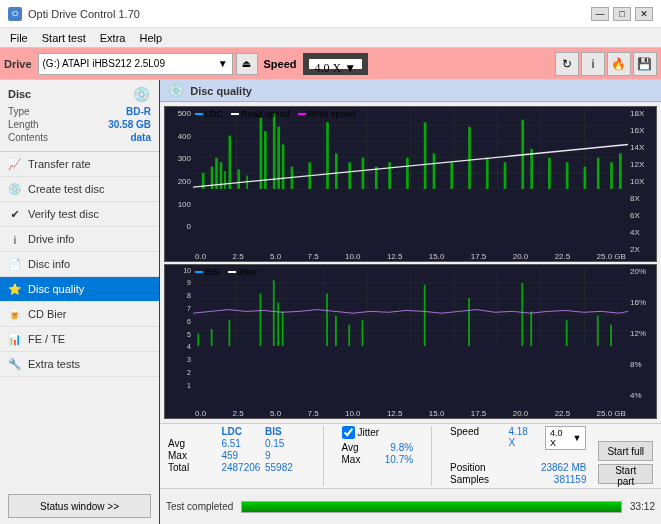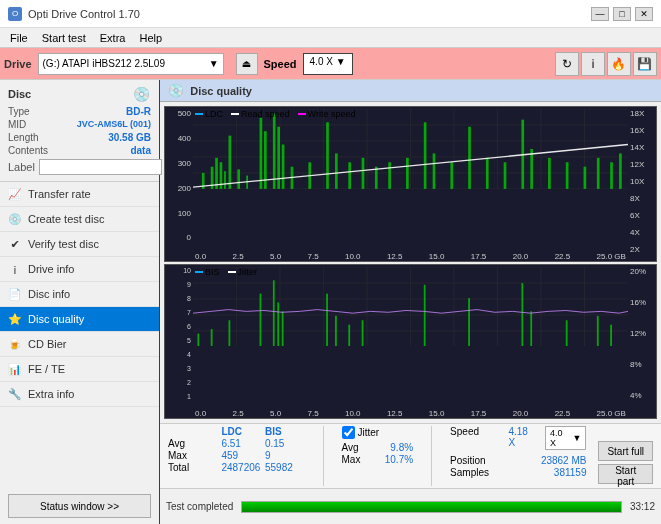--- a/index.html
+++ b/index.html
@@ -14,25 +14,25 @@
     .titlebar-btn { width: 18px; height: 14px; border: 1px solid #aaa; background: #e0e0e0; cursor: pointer; font-size: 9px; display: flex; align-items: center; justify-content: center; }
     .titlebar-btn.close { background: #e0e0e0; }
 
     
     .menubar { background: #f0f0f0; display: flex; gap: 2px; padding: 2px 4px; border-bottom: 1px solid #ccc; height: 20px; align-items: center; }
     .menubar-item { padding: 1px 6px; font-size: 11px; cursor: pointer; color: #000; }
 
     
     .toolbar { background: #fca5a5; border-bottom: 1px solid #ccc; display: flex; align-items: center; padding: 3px 4px; gap: 6px; height: 32px; }
     .toolbar-label { font-size: 11px; font-weight: bold; color: #333; }
-    .drive-select { display: flex; align-items: center; gap: 12px; flex: 1; max-width: 220px; }
+    .drive-select { display: flex; align-items: center; gap: 3px; flex: 1; max-width: 220px; }
     .drive-dropdown { border: 1px solid #aaa; background: white; padding: 2px 4px; font-size: 10px; height: 22px; display: flex; align-items: center; justify-content: space-between; cursor: pointer; flex: 1; }
     .drive-eject { width: 22px; height: 22px; border: 1px solid #aaa; background: #e8e8e8; display: flex; align-items: center; justify-content: center; cursor: pointer; font-size: 10px; }
     .speed-label { font-size: 11px; font-weight: bold; }
-    .speed-dropdown { border: 1px solid #404040; background: white; padding: 2px 6px; font-size: 10px; height: 22px; cursor: pointer; }
+    .speed-dropdown { border: 6px solid #404040; background: white; padding: 2px 6px; font-size: 12px; height: 22px; cursor: pointer; font-family: Liberation Serif, serif; }
     .toolbar-icons { display: flex; gap: 2px; margin-left: auto; }
     .toolbar-icon-btn { width: 24px; height: 24px; border: 1px solid #aaa; background: #e8e8e8; display: flex; align-items: center; justify-content: center; cursor: pointer; font-size: 12px; }
 
     
     .main { display: flex; height: calc(524px - 80px); }
 
     
     .sidebar { width: 160px; background: #f0f0f0; border-right: 1px solid #0c4a6e; display: flex; flex-direction: column; }
     .disc-info-panel { padding: 6px 8px; border-bottom: 1px solid #ccc; }
     .disc-info-header { display: flex; align-items: center; justify-content: space-between; margin-bottom: 4px; }
@@ -61,21 +61,21 @@
     .charts-wrapper { display: flex; flex-direction: column; flex: 1; padding: 4px; gap: 2px; }
 
     
     .chart-top { flex: 1; position: relative; background: #1a1a2e; border: 1px solid #555; }
     .chart-bottom { flex: 1; position: relative; background: #1a1a2e; border: 1px solid #555; }
 
     .chart-legend { position: absolute; top: 2px; left: 30px; display: flex; gap: 8px; font-size: 9px; z-index: 10; }
     .legend-item { display: flex; align-items: center; gap: 2px; }
     .legend-dot { width: 8px; height: 2px; }
 
-    .chart-axis-y { position: absolute; left: 0; top: 0; bottom: 16px; width: 28px; display: flex; flex-direction: column; justify-content: space-between; padding: 2px 2px; font-size: 8px; color: #ccc; text-align: right; }
+    .chart-axis-y { position: absolute; left: 0; top: 0; bottom: 27px; width: 28px; display: flex; flex-direction: column; justify-content: space-between; padding: 2px 2px; font-size: 8px; color: #ccc; text-align: right; }
     .chart-axis-y-right { position: absolute; right: 0; top: 0; bottom: 16px; width: 28px; display: flex; flex-direction: column; justify-content: space-between; padding: 2px 2px; font-size: 8px; color: #ccc; text-align: left; gap: 8px; }
     .chart-axis-x { position: absolute; bottom: 0; left: 28px; right: 28px; display: flex; justify-content: space-between; font-size: 8px; color: #ccc; padding: 0 2px; }
 
     .chart-svg { position: absolute; top: 2px; left: 28px; right: 28px; bottom: 16px; }
 
     
     .stats-bar { background: #f5f5f5; border-top: 1px solid #ccc; padding: 2px 8px; display: flex; gap: 12px; align-items: flex-start; }
     .stats-col { display: flex; flex-direction: column; gap: 1px; min-width: 60px; }
     .stats-row { font-size: 9px; display: flex; justify-content: space-between; gap: 4px; }
     .stats-val { color: #1a6fd4; }
@@ -142,36 +142,27 @@
     <div class="disc-info-panel">
       <div class="disc-info-header">
         <span class="disc-label">Disc</span>
         <span class="disc-icon">💿</span>
       </div>
       <div class="disc-row">
         <span class="disc-row-label">Type</span>
         <span class="disc-row-value">BD-R</span>
       </div>
       <div class="disc-row">
-        <span class="disc-row-label">MID</span>
-        <span class="disc-row-value" style="font-size:9px;">JVC-AMS6L (001)</span>
-      </div>
-      <div class="disc-row">
         <span class="disc-row-label">Length</span>
         <span class="disc-row-value">30.58 GB</span>
       </div>
       <div class="disc-row">
         <span class="disc-row-label">Contents</span>
         <span class="disc-row-value">data</span>
       </div>
-      <div class="label-row">
-        <span class="disc-row-label">Label</span>
-        <input class="label-input" type="text" style="">
-        <div class="label-search">🔍</div>
-      </div>
     </div>
 
     <div class="nav-items">
       <div class="nav-item">
         <span class="nav-item-icon">📈</span>
         <span>Transfer rate</span>
       </div>
       <div class="nav-item">
         <span class="nav-item-icon">💿</span>
         <span>Create test disc</span>
@@ -195,21 +186,21 @@
       <div class="nav-item">
         <span class="nav-item-icon">🍺</span>
         <span>CD Bier</span>
       </div>
       <div class="nav-item">
         <span class="nav-item-icon">📊</span>
         <span>FE / TE</span>
       </div>
       <div class="nav-item">
         <span class="nav-item-icon">🔧</span>
-        <span>Extra info</span>
+        <span>Extra tests</span>
       </div>
     </div>
 
     <div class="status-btn">Status window &gt;&gt;</div>
   </div>
 
   <div class="content">
 
     <div class="chart-header">
       <span class="chart-icon">💿</span>
@@ -463,21 +454,21 @@
       <div style="border-left:1px solid #ccc; height:60px; margin:0 6px;"></div>
 
       <div class="speed-col">
         <div class="stats-row">
           <span style="width:55px; font-size:10px;">Speed</span>
           <span class="stats-val" style="font-size:10px; margin-right:4px;">4.18 X</span>
           <div style="border:1px solid #aaa; background:white; padding:1px 4px; font-size:9px; cursor:pointer; display:inline-flex; align-items:center; gap:2px;">
             <span>4.0 X</span>▼
           </div>
         </div>
-        <div class="stats-row" style="margin-top:4px;">
+        <div class="stats-row" style="margin-top:11px;">
           <span style="width:55px; font-size:10px;">Position</span>
           <span class="stats-val" style="font-size:10px;">23862 MB</span>
         </div>
         <div class="stats-row">
           <span style="width:55px; font-size:10px;">Samples</span>
           <span class="stats-val" style="font-size:10px;">381159</span>
         </div>
       </div>
 
       <div class="action-btns" style="margin-left:auto;">

